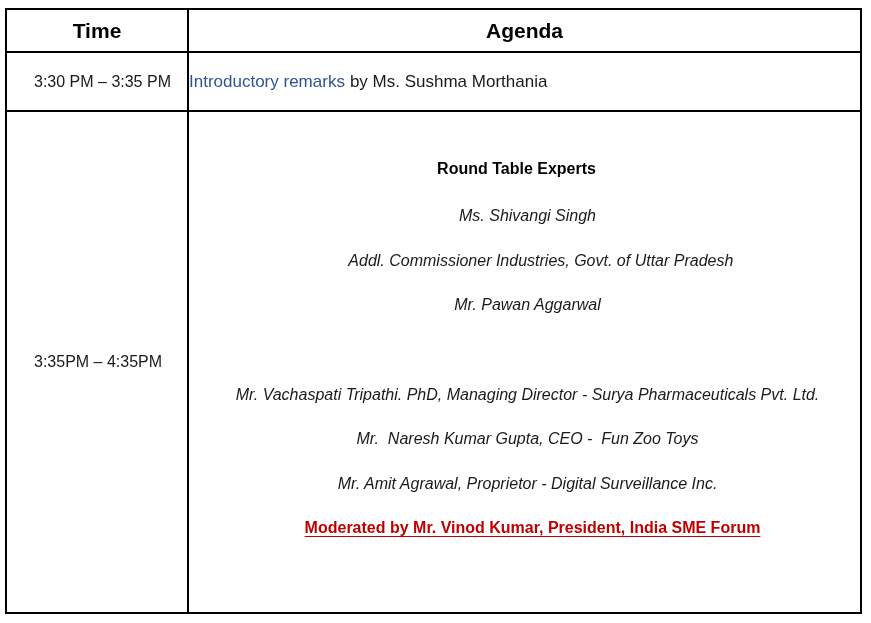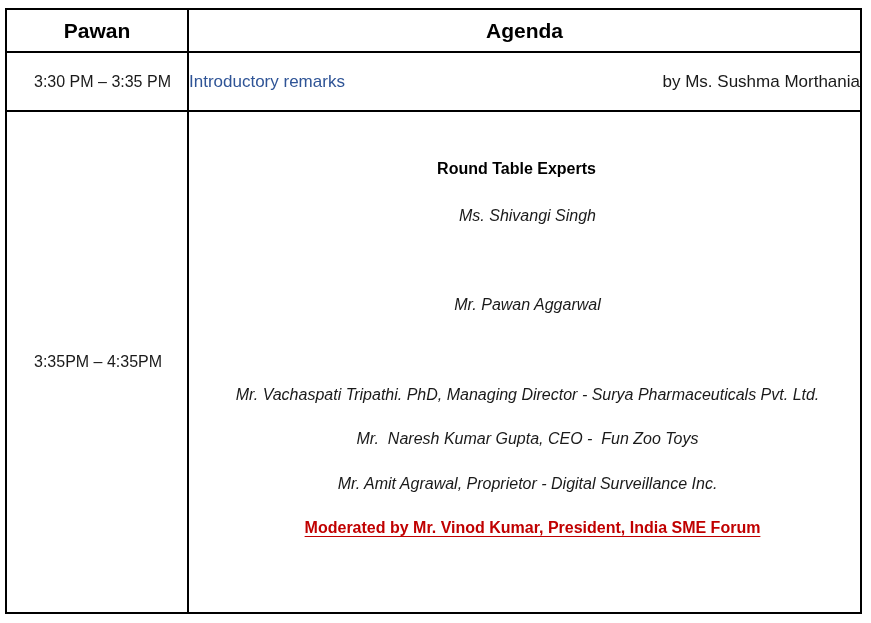--- a/index.html
+++ b/index.html
@@ -46,21 +46,21 @@
     display: flex;
     align-items: center;
     justify-content: flex-start;
     padding-left: 27px;
     font-size: 16px;
     color: #1a1a1a;
   }
   .intro-cell {
     display: flex;
     align-items: center;
-    justify-content: space-between;
+    justify-content: flex-start;
     font-size: 17px;
     color: #1a1a1a;
   }
   .intro-cell .highlight {
     color: #2F5496;
     margin-right: 5px;
   }
   .session-cell {
     padding-top: 46px;
     text-align: center;
@@ -85,35 +85,35 @@
     text-decoration: underline;
     text-decoration-color: #C00000;
     text-underline-offset: 3px;
   }
 </style>
 </head>
 <body>
 
 <div class="doc-table">
 
-  <div class="cell header-cell border-r border-b">Pawan</div>
+  <div class="cell header-cell border-r border-b">Time</div>
   <div class="cell header-cell border-b">Agenda</div>
 
   <div class="cell time-cell border-r border-b">3:30 PM – 3:35 PM</div>
   <div class="cell intro-cell border-b">
     <span class="highlight">Introductory remarks</span>
     <span>by Ms. Sushma Morthania</span>
   </div>
 
   <div class="cell time-cell border-r">3:35PM – 4:35PM</div>
   <div class="cell session-cell">
     <p class="session-heading">Round Table Experts</p>
 
     <p class="expert-group"><span>Ms. Shivangi Singh</span><br>
-      </p>
+      <span>Addl. Commissioner Industries, Govt. of Uttar Pradesh</span></p>
 
     <p class="expert-group"><span>Mr. Pawan Aggarwal</span><br>
       </p>
 
 
     <p class="expert-group"><span>Mr. Vachaspati Tripathi. PhD, Managing Director - Surya Pharmaceuticals Pvt. Ltd.</span></p>
 
     <p class="expert-group"><span>Mr.  Naresh Kumar Gupta, CEO -  Fun Zoo Toys</span></p>
 
     <p class="expert-group"><span>Mr. Amit Agrawal, Proprietor - Digital Surveillance Inc.</span></p>

